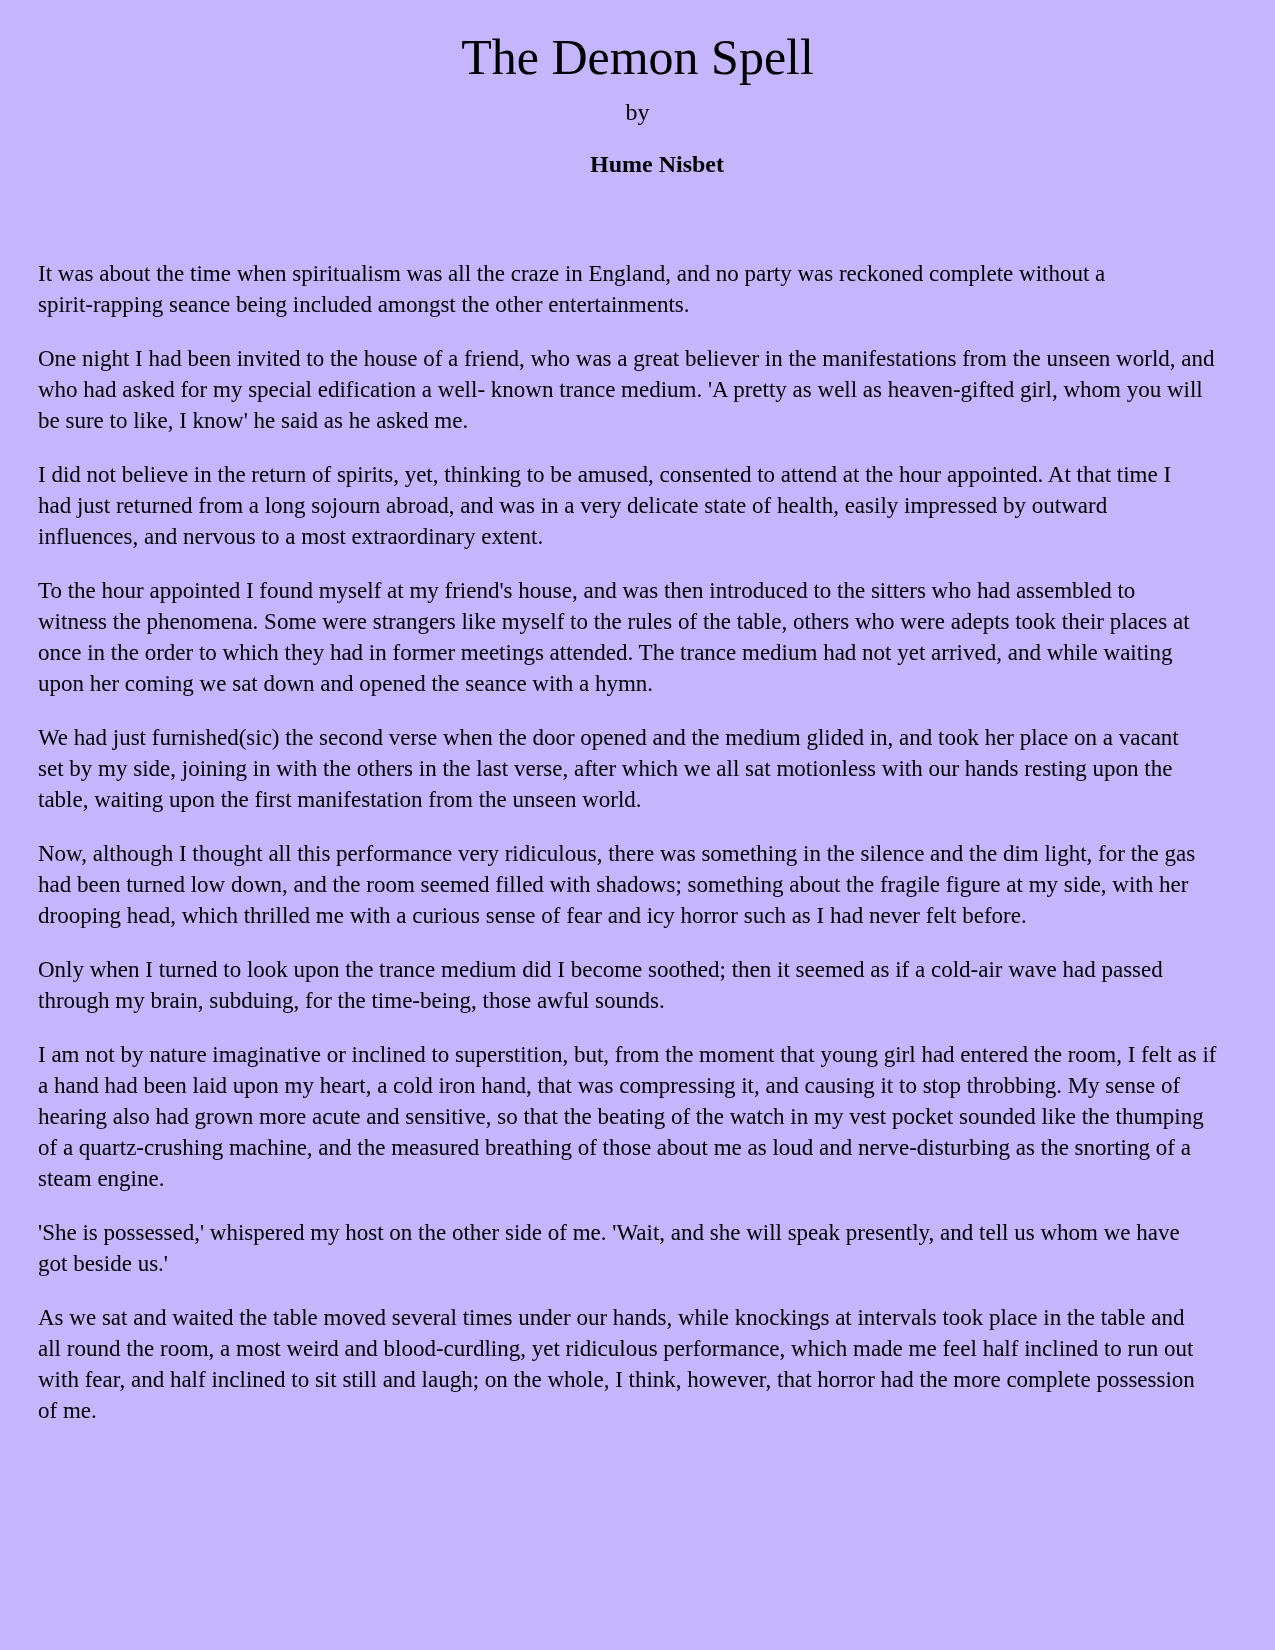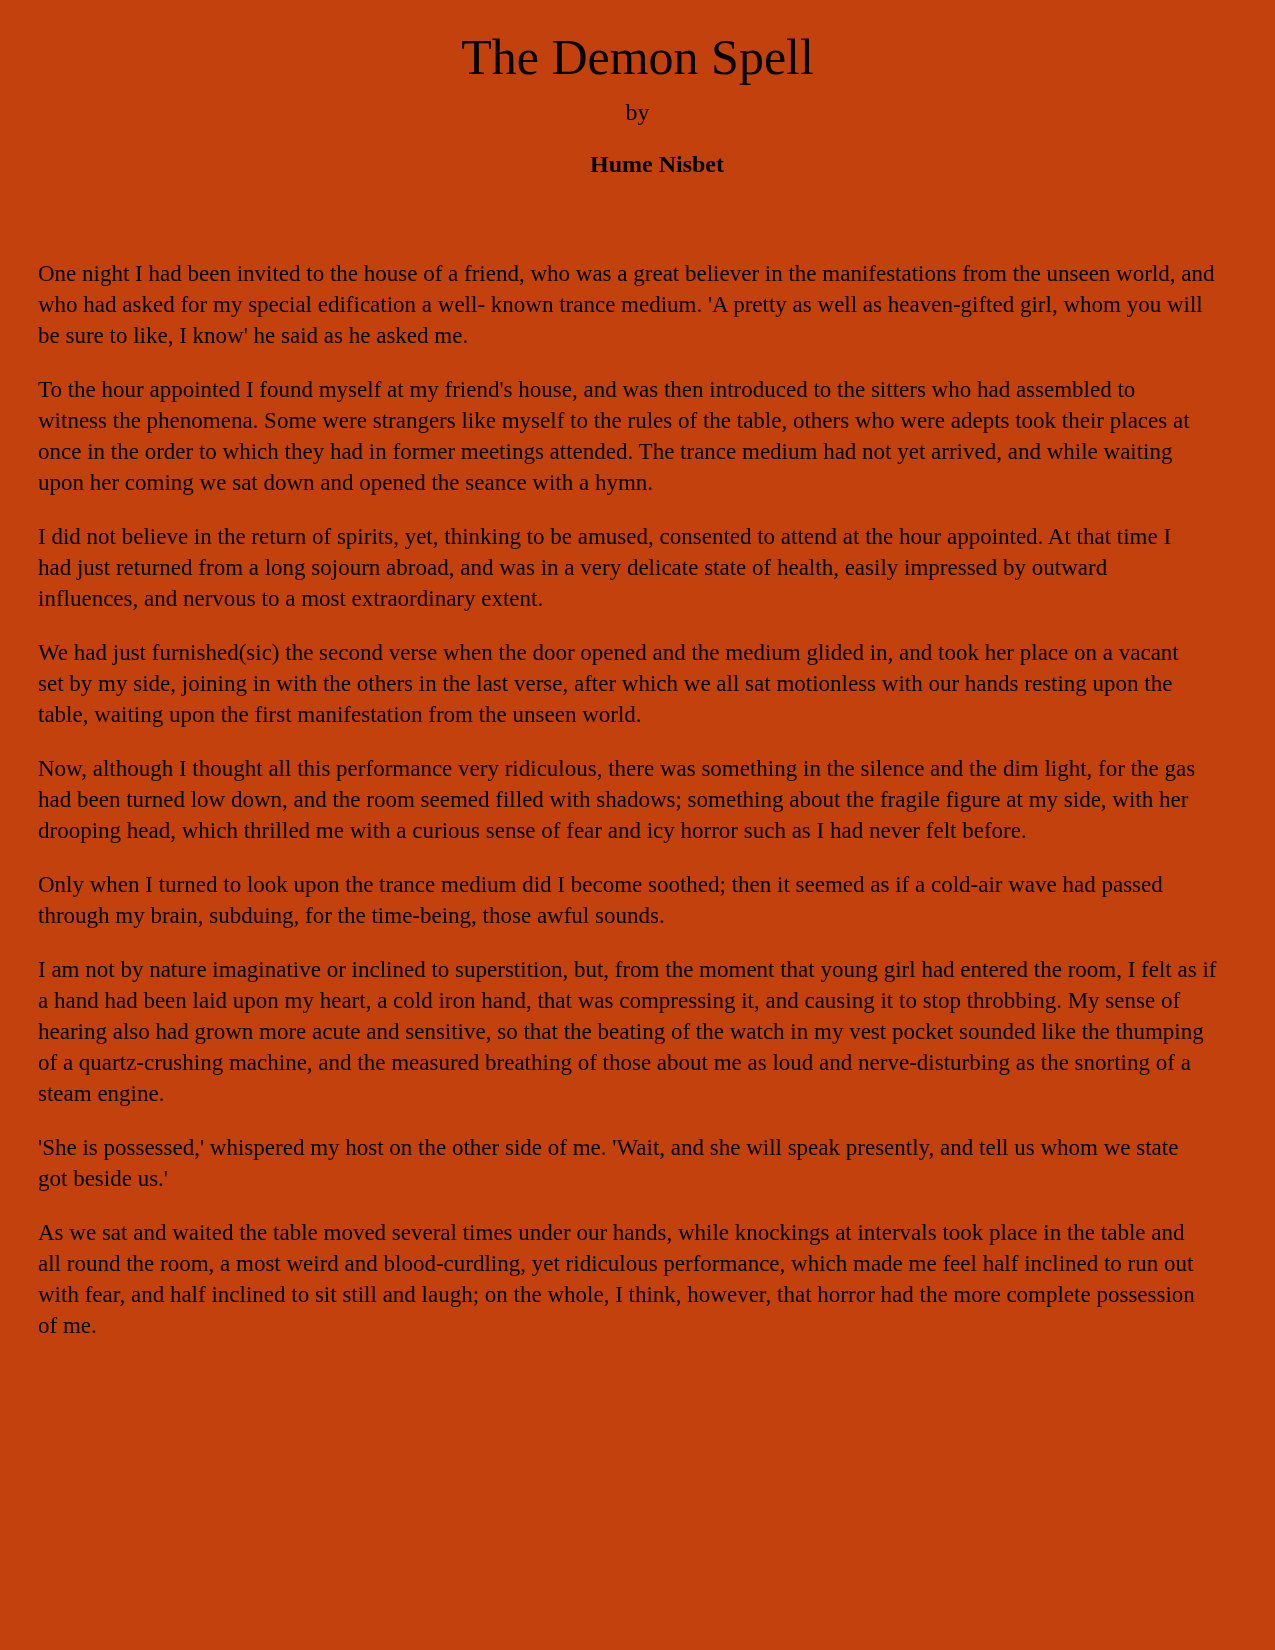--- a/index.html
+++ b/index.html
@@ -4,21 +4,21 @@
 <style>
   html, body {
     margin: 0;
     padding: 0;
     background: #ffffff;
     color: #000000;
   }
   .page {
     width: 1275px;
     min-height: 1650px;
-    background: #c2410c;
+    background: #c4b5fd;
     font-family: "Liberation Serif", "DejaVu Serif", serif;
     overflow: hidden;
   }
   h1.doc-title {
     margin: 28px 0 0 0;
     text-align: center;
     font-size: 50px;
     line-height: 58px;
     font-weight: normal;
     letter-spacing: 0;
@@ -50,43 +50,45 @@
   }
 </style>
 </head>
 <body>
 
 <div class="page">
   <h1 class="doc-title">The Demon Spell</h1>
   <p class="byline">by</p>
   <p class="author">Hume Nisbet</p>
   <div class="story">
+      <p>It was about the time when spiritualism was all the craze in England, and no party was reckoned complete without a
+spirit-rapping seance being included amongst the other entertainments.</p>
       <p>One night I had been invited to the house of a friend, who was a great believer in the manifestations from the unseen world, and
 who had asked for my special edification a well- known trance medium. 'A pretty as well as heaven-gifted girl, whom you will
 be sure to like, I know' he said as he asked me.</p>
+      <p>I did not believe in the return of spirits, yet, thinking to be amused, consented to attend at the hour appointed. At that time I
+had just returned from a long sojourn abroad, and was in a very delicate state of health, easily impressed by outward
+influences, and nervous to a most extraordinary extent.</p>
       <p>To the hour appointed I found myself at my friend's house, and was then introduced to the sitters who had assembled to
 witness the phenomena. Some were strangers like myself to the rules of the table, others who were adepts took their places at
 once in the order to which they had in former meetings attended. The trance medium had not yet arrived, and while waiting
 upon her coming we sat down and opened the seance with a hymn.</p>
-      <p>I did not believe in the return of spirits, yet, thinking to be amused, consented to attend at the hour appointed. At that time I
-had just returned from a long sojourn abroad, and was in a very delicate state of health, easily impressed by outward
-influences, and nervous to a most extraordinary extent.</p>
       <p>We had just furnished(sic) the second verse when the door opened and the medium glided in, and took her place on a vacant
 set by my side, joining in with the others in the last verse, after which we all sat motionless with our hands resting upon the
 table, waiting upon the first manifestation from the unseen world.</p>
       <p>Now, although I thought all this performance very ridiculous, there was something in the silence and the dim light, for the gas
 had been turned low down, and the room seemed filled with shadows; something about the fragile figure at my side, with her
 drooping head, which thrilled me with a curious sense of fear and icy horror such as I had never felt before.</p>
       <p>Only when I turned to look upon the trance medium did I become soothed; then it seemed as if a cold-air wave had passed
 through my brain, subduing, for the time-being, those awful sounds.</p>
       <p>I am not by nature imaginative or inclined to superstition, but, from the moment that young girl had entered the room, I felt as if
 a hand had been laid upon my heart, a cold iron hand, that was compressing it, and causing it to stop throbbing. My sense of
 hearing also had grown more acute and sensitive, so that the beating of the watch in my vest pocket sounded like the thumping
 of a quartz-crushing machine, and the measured breathing of those about me as loud and nerve-disturbing as the snorting of a
 steam engine.</p>
-      <p>'She is possessed,' whispered my host on the other side of me. 'Wait, and she will speak presently, and tell us whom we state
+      <p>'She is possessed,' whispered my host on the other side of me. 'Wait, and she will speak presently, and tell us whom we have
 got beside us.'</p>
       <p>As we sat and waited the table moved several times under our hands, while knockings at intervals took place in the table and
 all round the room, a most weird and blood-curdling, yet ridiculous performance, which made me feel half inclined to run out
 with fear, and half inclined to sit still and laugh; on the whole, I think, however, that horror had the more complete possession
 of me.</p>
     </div>
 </div>
 
 </body></html>

